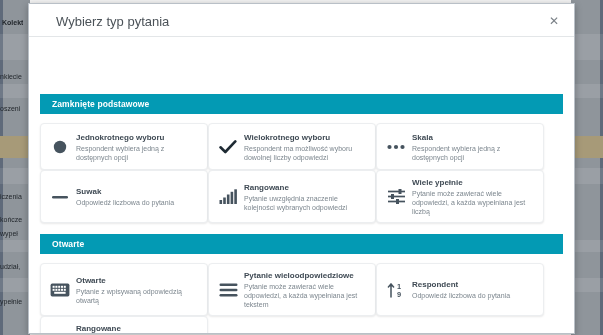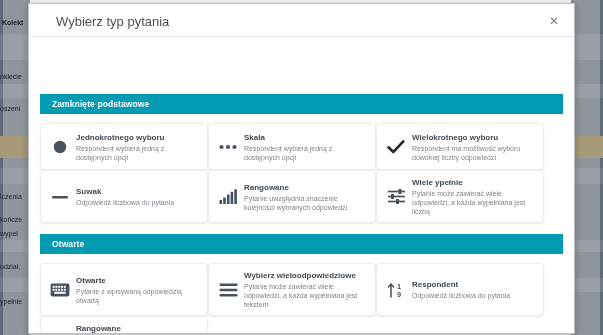--- a/index.html
+++ b/index.html
@@ -198,40 +198,40 @@
                   <circle cx="8" cy="8" r="6.2" fill="#46535e"></circle>
                 </svg>
               </div>
               <div class="card-text">
                 <div class="card-title">Jednokrotnego wyboru</div>
                 <div class="card-desc">Respondent wybiera jedną z dostępnych opcji</div>
               </div>
             </div>
             <div class="card">
               <div class="card-icon">
+                <svg width="18" height="16" viewBox="0 0 18 16">
+                  <path d="M1.5 8.3 L6.3 13 L16.3 2.4" stroke="#1e2a33" stroke-width="2.6" fill="none" stroke-linecap="round" stroke-linejoin="round"></path>
+                </svg>
+              </div>
+              <div class="card-text">
+                <div class="card-title">Wielokrotnego wyboru</div>
+                <div class="card-desc">Respondent ma możliwość wyboru dowolnej liczby odpowiedzi</div>
+              </div>
+            </div>
+            <div class="card">
+              <div class="card-icon">
                 <svg width="20" height="8" viewBox="0 0 20 8">
                   <circle cx="3.5" cy="4" r="2.1" fill="#46535e"></circle>
                   <circle cx="10" cy="4" r="2.1" fill="#46535e"></circle>
                   <circle cx="16.5" cy="4" r="2.1" fill="#46535e"></circle>
                 </svg>
               </div>
               <div class="card-text">
                 <div class="card-title">Skala</div>
                 <div class="card-desc">Respondent wybiera jedną z dostępnych opcji</div>
-              </div>
-            </div>
-            <div class="card">
-              <div class="card-icon">
-                <svg width="18" height="16" viewBox="0 0 18 16">
-                  <path d="M1.5 8.3 L6.3 13 L16.3 2.4" stroke="#1e2a33" stroke-width="2.6" fill="none" stroke-linecap="round" stroke-linejoin="round"></path>
-                </svg>
-              </div>
-              <div class="card-text">
-                <div class="card-title">Wielokrotnego wyboru</div>
-                <div class="card-desc">Respondent ma możliwość wyboru dowolnej liczby odpowiedzi</div>
               </div>
             </div>
             <div class="card">
               <div class="card-icon">
                 <svg width="18" height="8" viewBox="0 0 18 8">
                   <rect x="1" y="3" width="16" height="2.6" rx="1.3" fill="#46535e"></rect>
                 </svg>
               </div>
               <div class="card-text">
                 <div class="card-title">Suwak</div>
@@ -300,21 +300,21 @@
             </div>
             <div class="card">
               <div class="card-icon">
                 <svg width="19" height="14" viewBox="0 0 19 14">
                   <rect x="0.5" y="0.6" width="18" height="2.4" rx="1.2" fill="#46535e"></rect>
                   <rect x="0.5" y="5.8" width="18" height="2.4" rx="1.2" fill="#46535e"></rect>
                   <rect x="0.5" y="11" width="18" height="2.4" rx="1.2" fill="#46535e"></rect>
                 </svg>
               </div>
               <div class="card-text">
-                <div class="card-title">Wybierz wieloodpowiedziowe</div>
+                <div class="card-title">Pytanie wieloodpowiedziowe</div>
                 <div class="card-desc">Pytanie może zawierać wiele odpowiedzi, a każda wypełniana jest tekstem</div>
               </div>
             </div>
             <div class="card">
               <div class="card-icon">
                 <svg width="19" height="16" viewBox="0 0 19 16">
                   <path d="M4 15 L4 2 M4 2 L1.4 4.9 M4 2 L6.6 4.9" stroke="#46535e" stroke-width="1.5" fill="none" stroke-linecap="round" stroke-linejoin="round"></path>
                   <text x="10" y="7.4" font-family="Liberation Sans, sans-serif" font-size="7.4" font-weight="bold" fill="#46535e">1</text>
                   <text x="10" y="15.2" font-family="Liberation Sans, sans-serif" font-size="7.4" font-weight="bold" fill="#46535e">9</text>
                 </svg>

